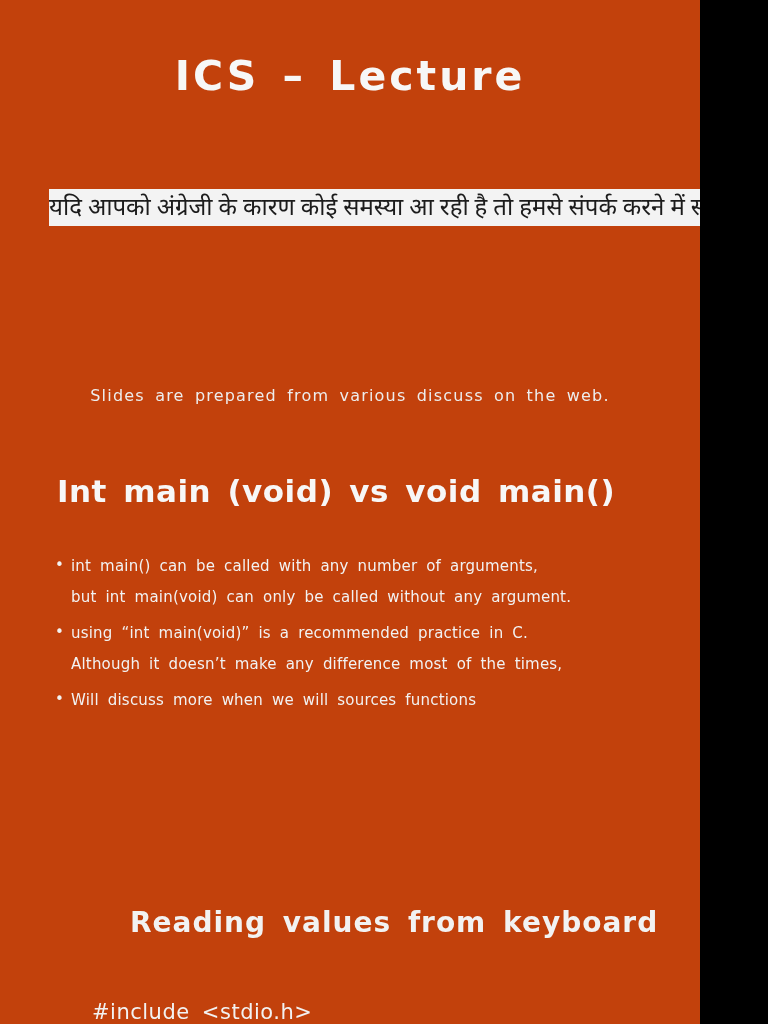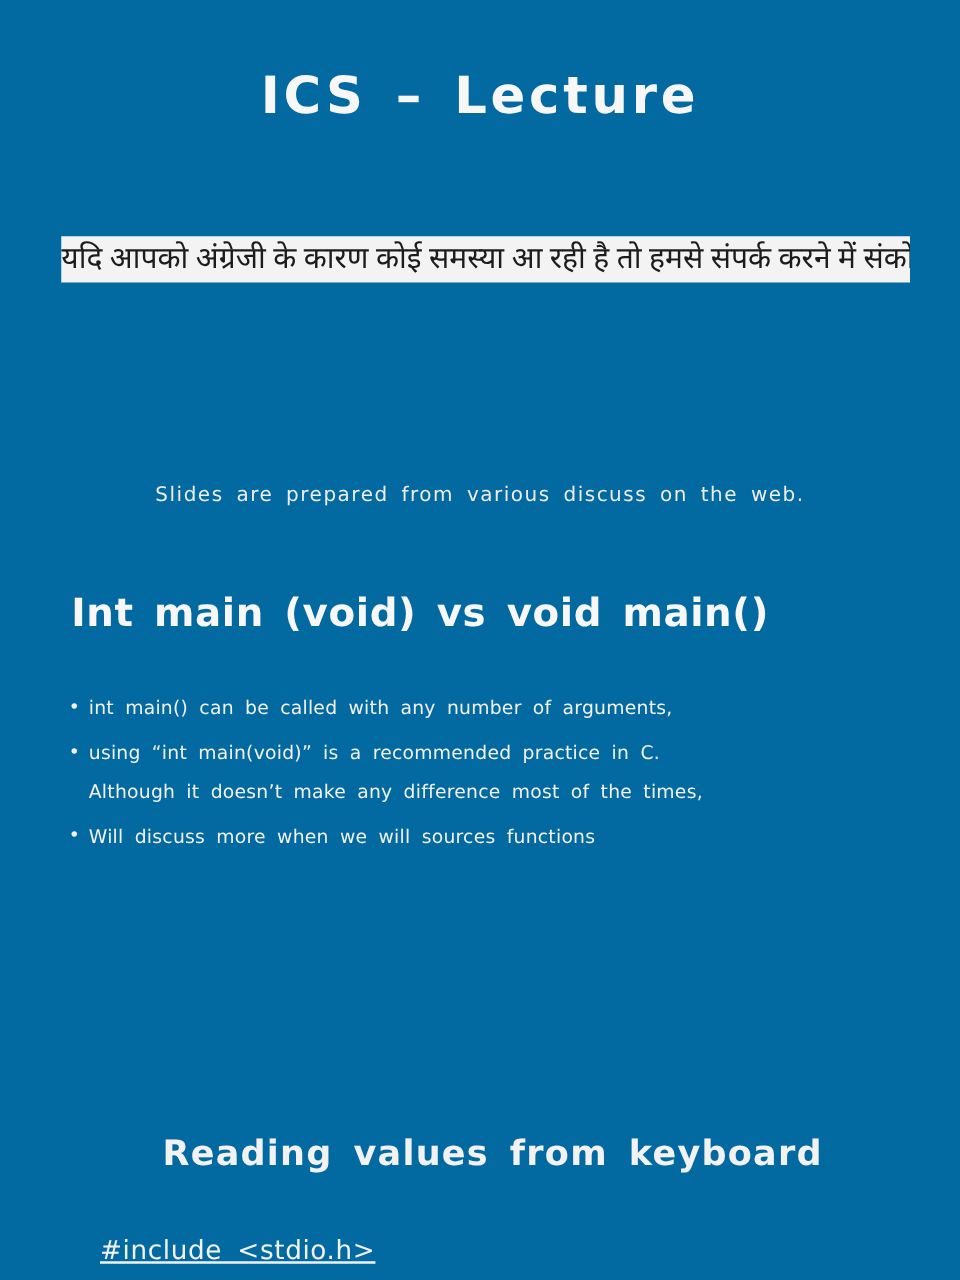--- a/index.html
+++ b/index.html
@@ -2,23 +2,23 @@
 <html><head>
 <meta charset="utf-8">
 <style>
   html, body {
     margin: 0;
     padding: 0;
     background: #000000;
   }
   .slide {
     position: relative;
-    width: 768px;
+    width: 700px;
     height: 1024px;
-    background: #0369a1;
+    background: #c2410c;
     color: #f2f2f2;
     overflow: hidden;
     font-family: "DejaVu Sans", "Liberation Sans", sans-serif;
   }
   .slide-title {
     position: absolute;
     top: 52px;
     left: 0;
     width: 100%;
     margin: 0;
@@ -102,26 +102,25 @@
     margin: 0;
     font-size: 28px;
     letter-spacing: 1px;
     word-spacing: 6px;
     color: #f2f2f2;
   }
   .code-line {
     position: absolute;
     top: 988px;
     left: 80px;
-    margin: 0;
+    margin: 12px;
     font-size: 21px;
     letter-spacing: 0.5px;
     word-spacing: 5px;
     color: #f2f2f2;
-    text-decoration: underline;
   }
 </style>
 </head>
 <body>
 
 <div class="slide">
 
   <h1 class="slide-title">ICS – Lecture</h1>
 
   <div class="notice-bar">
@@ -131,20 +130,21 @@
   <p class="credit-line">Slides are prepared from various discuss on the web.</p>
 
   <h2 class="section-heading">Int main (void) vs void main()</h2>
 
   <div class="bullet-list">
 
     <div class="bullet">
       <span class="bullet-dot">•</span>
       <div class="bullet-lines">
         <div>int main() can be called with any number of arguments,</div>
+        <div>but int main(void) can only be called without any argument.</div>
       </div>
     </div>
 
     <div class="bullet">
       <span class="bullet-dot">•</span>
       <div class="bullet-lines">
         <div>using “int main(void)” is a recommended practice in C.</div>
         <div>Although it doesn’t make any difference most of the times,</div>
       </div>
     </div>

